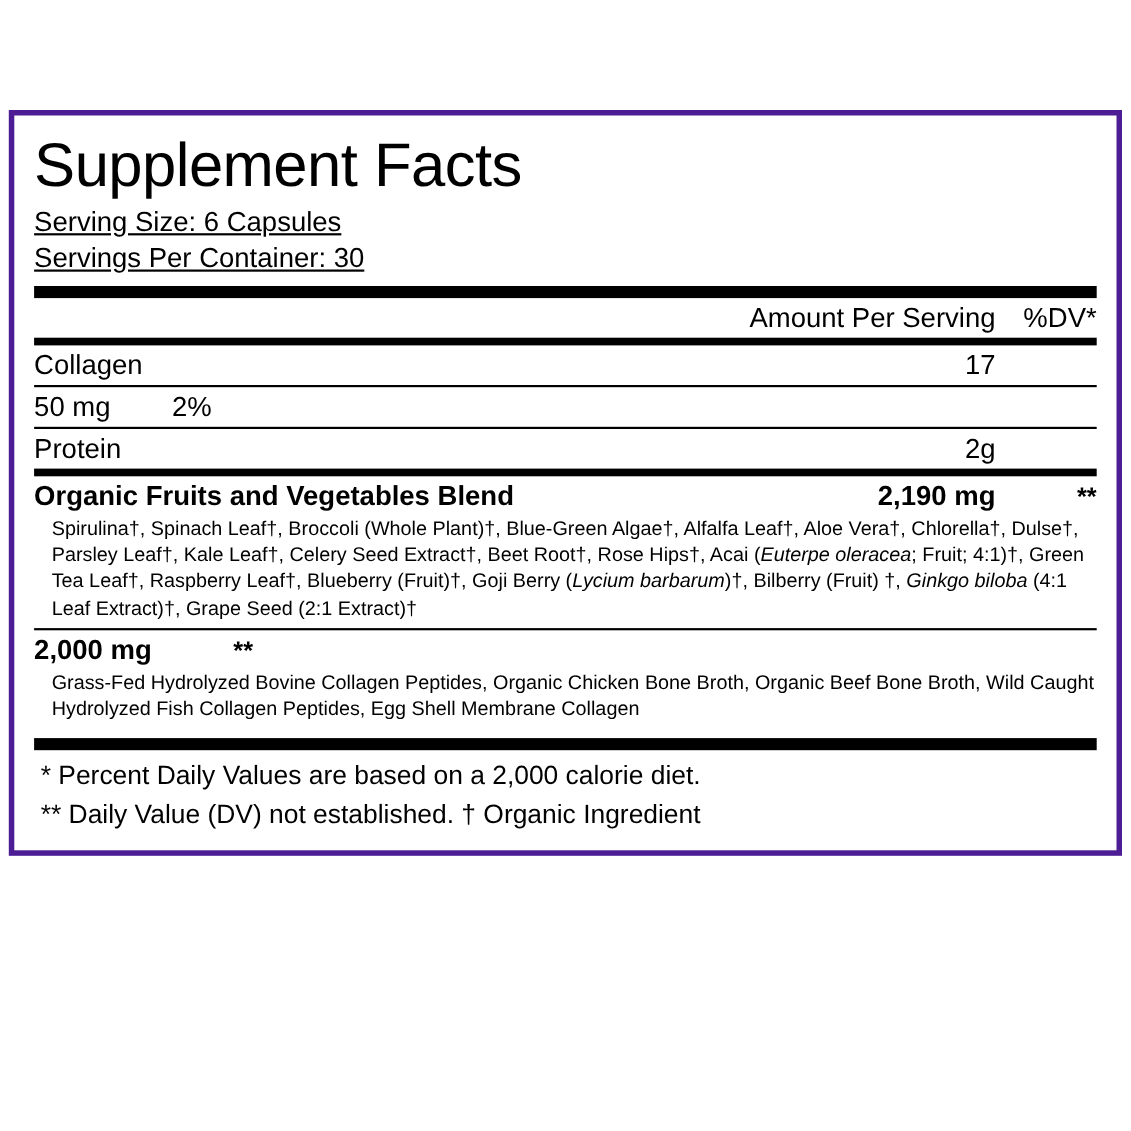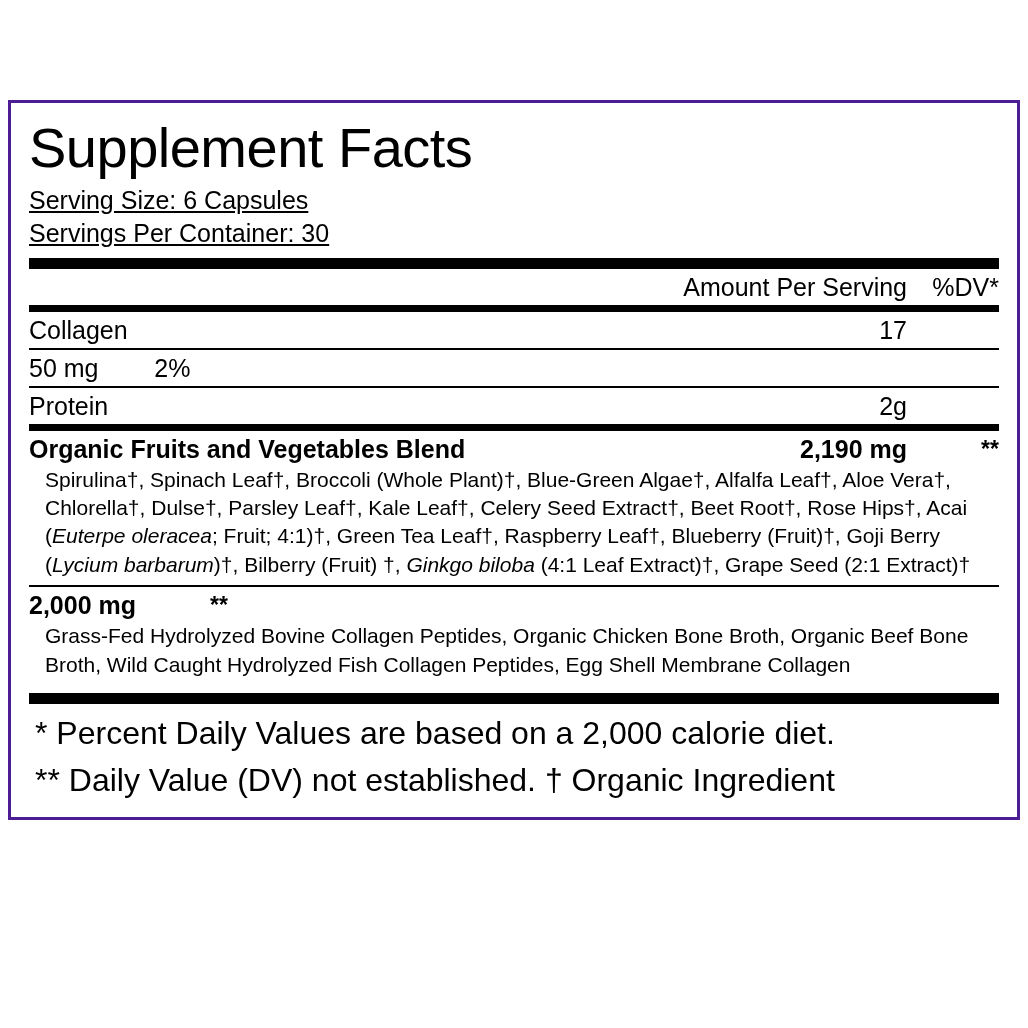--- a/index.html
+++ b/index.html
@@ -14,21 +14,21 @@
     color: #000000;
     -webkit-font-smoothing: antialiased;
   }
 
   .panel-wrap {
     position: absolute;
     left: 8px;
     top: 100px;
     width: 1012px;
     box-sizing: border-box;
-    border: 3px solid #4c1d95;
+    border: 5px solid #4c1d95;
     background: #ffffff;
     padding: 12px 18px 14px 18px;
   }
 
   .sf-title {
     font-size: 56px;
     font-weight: 400;
     line-height: 1.05;
     letter-spacing: -0.5px;
     margin: 4px 0 6px 0;
@@ -84,29 +84,29 @@
     align-items: center;
     font-size: 25px;
     font-weight: bold;
     padding: 4px 0 2px 0;
   }
   .blend-name { flex: 1 1 auto; }
   .blend-amt { font-weight: bold; text-align: right; }
   .blend-dv { width: 92px; text-align: right; font-weight: bold; font-size: 23px; }
 
   .ingredients {
-    font-size: 21px;
+    font-size: 18px;
     line-height: 1.35;
     padding: 0 0 6px 16px;
     text-align: left;
   }
   .ingredients i { font-style: italic; }
 
   .footnotes {
-    font-size: 32px;
+    font-size: 24px;
     line-height: 1.4;
     padding: 6px 0 0 6px;
   }
   .footnote-line { padding: 1px 0; }
 </style>
 </head>
 <body>
 
 <div class="panel-wrap">
 

